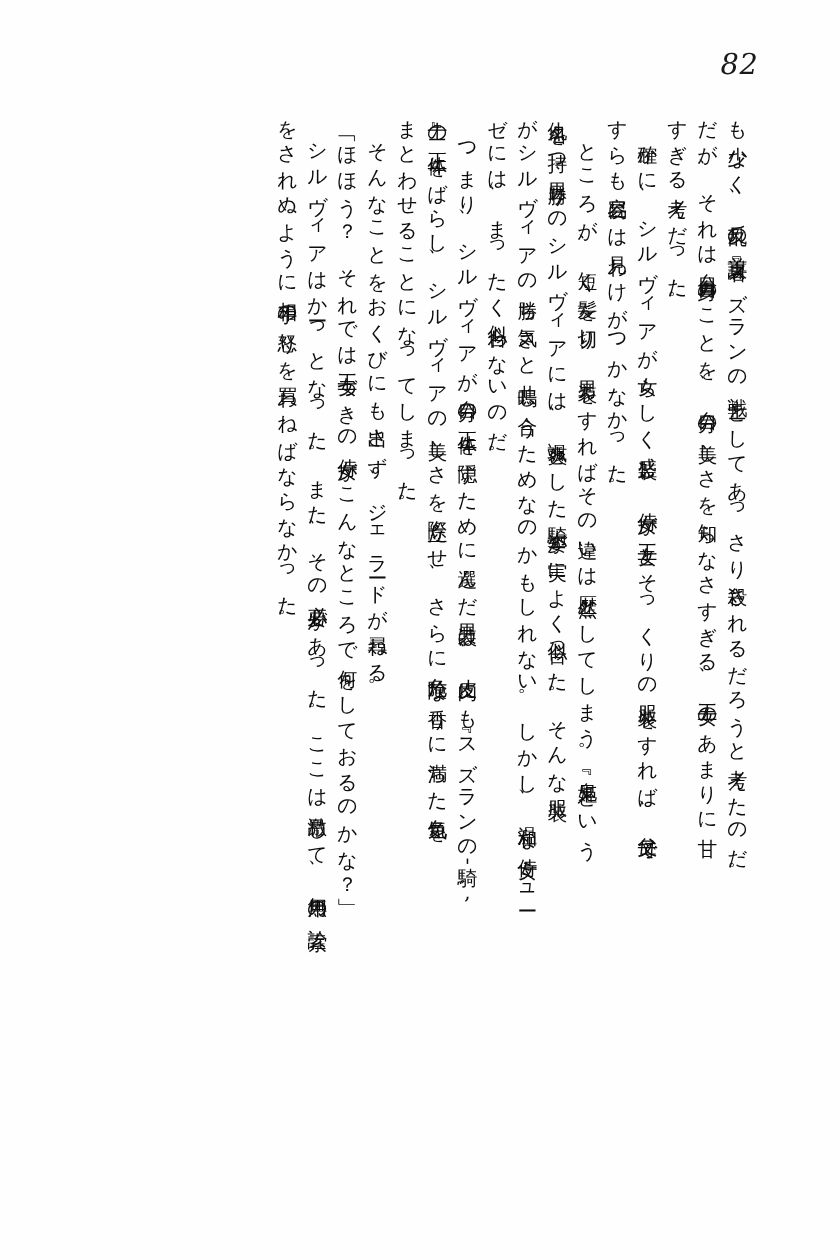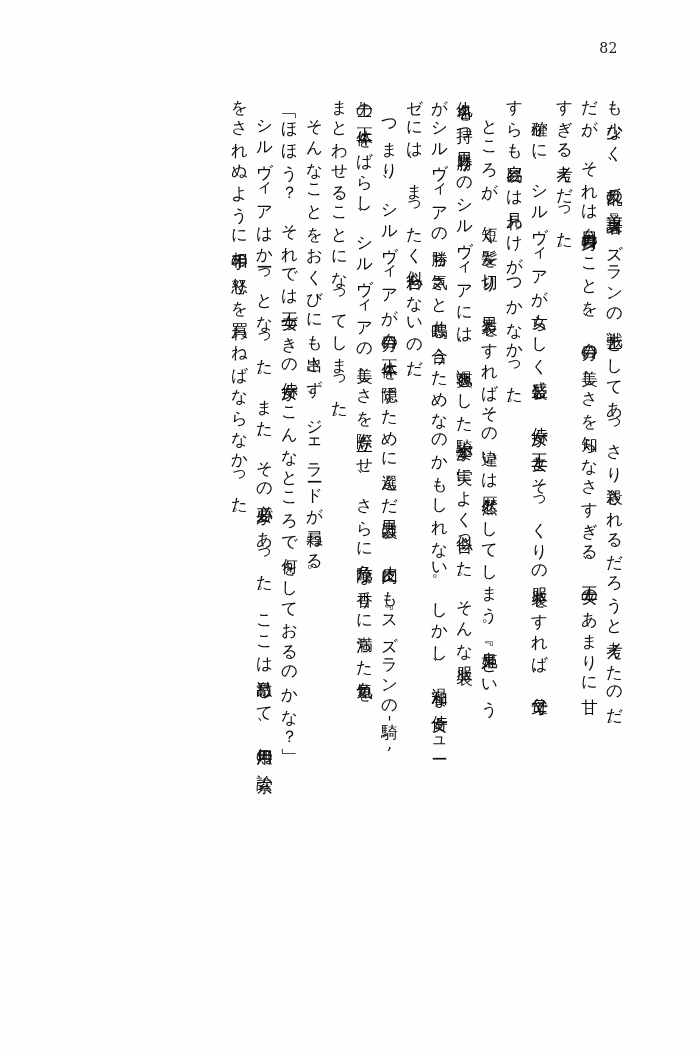--- a/index.html
+++ b/index.html
@@ -20,23 +20,24 @@
     position: absolute;
     top: 0; left: 0;
     width: 700px;
     height: 1050px;
     background: #fefefe;
   }
 
   .page-number {
     position: absolute;
     top: 40px;
-    right: 82px;
+    right: 68px;
     font-family: "DejaVu Serif", "Liberation Serif", serif;
-    font-size: 14px;
+    font-style: italic;
+    font-size: 24px;
     color: #1a1a1a;
     letter-spacing: 0.5px;
   }
 
   
   .text-block {
     position: absolute;
     top: 88px;
     left: 78px;
     width: 544px;

